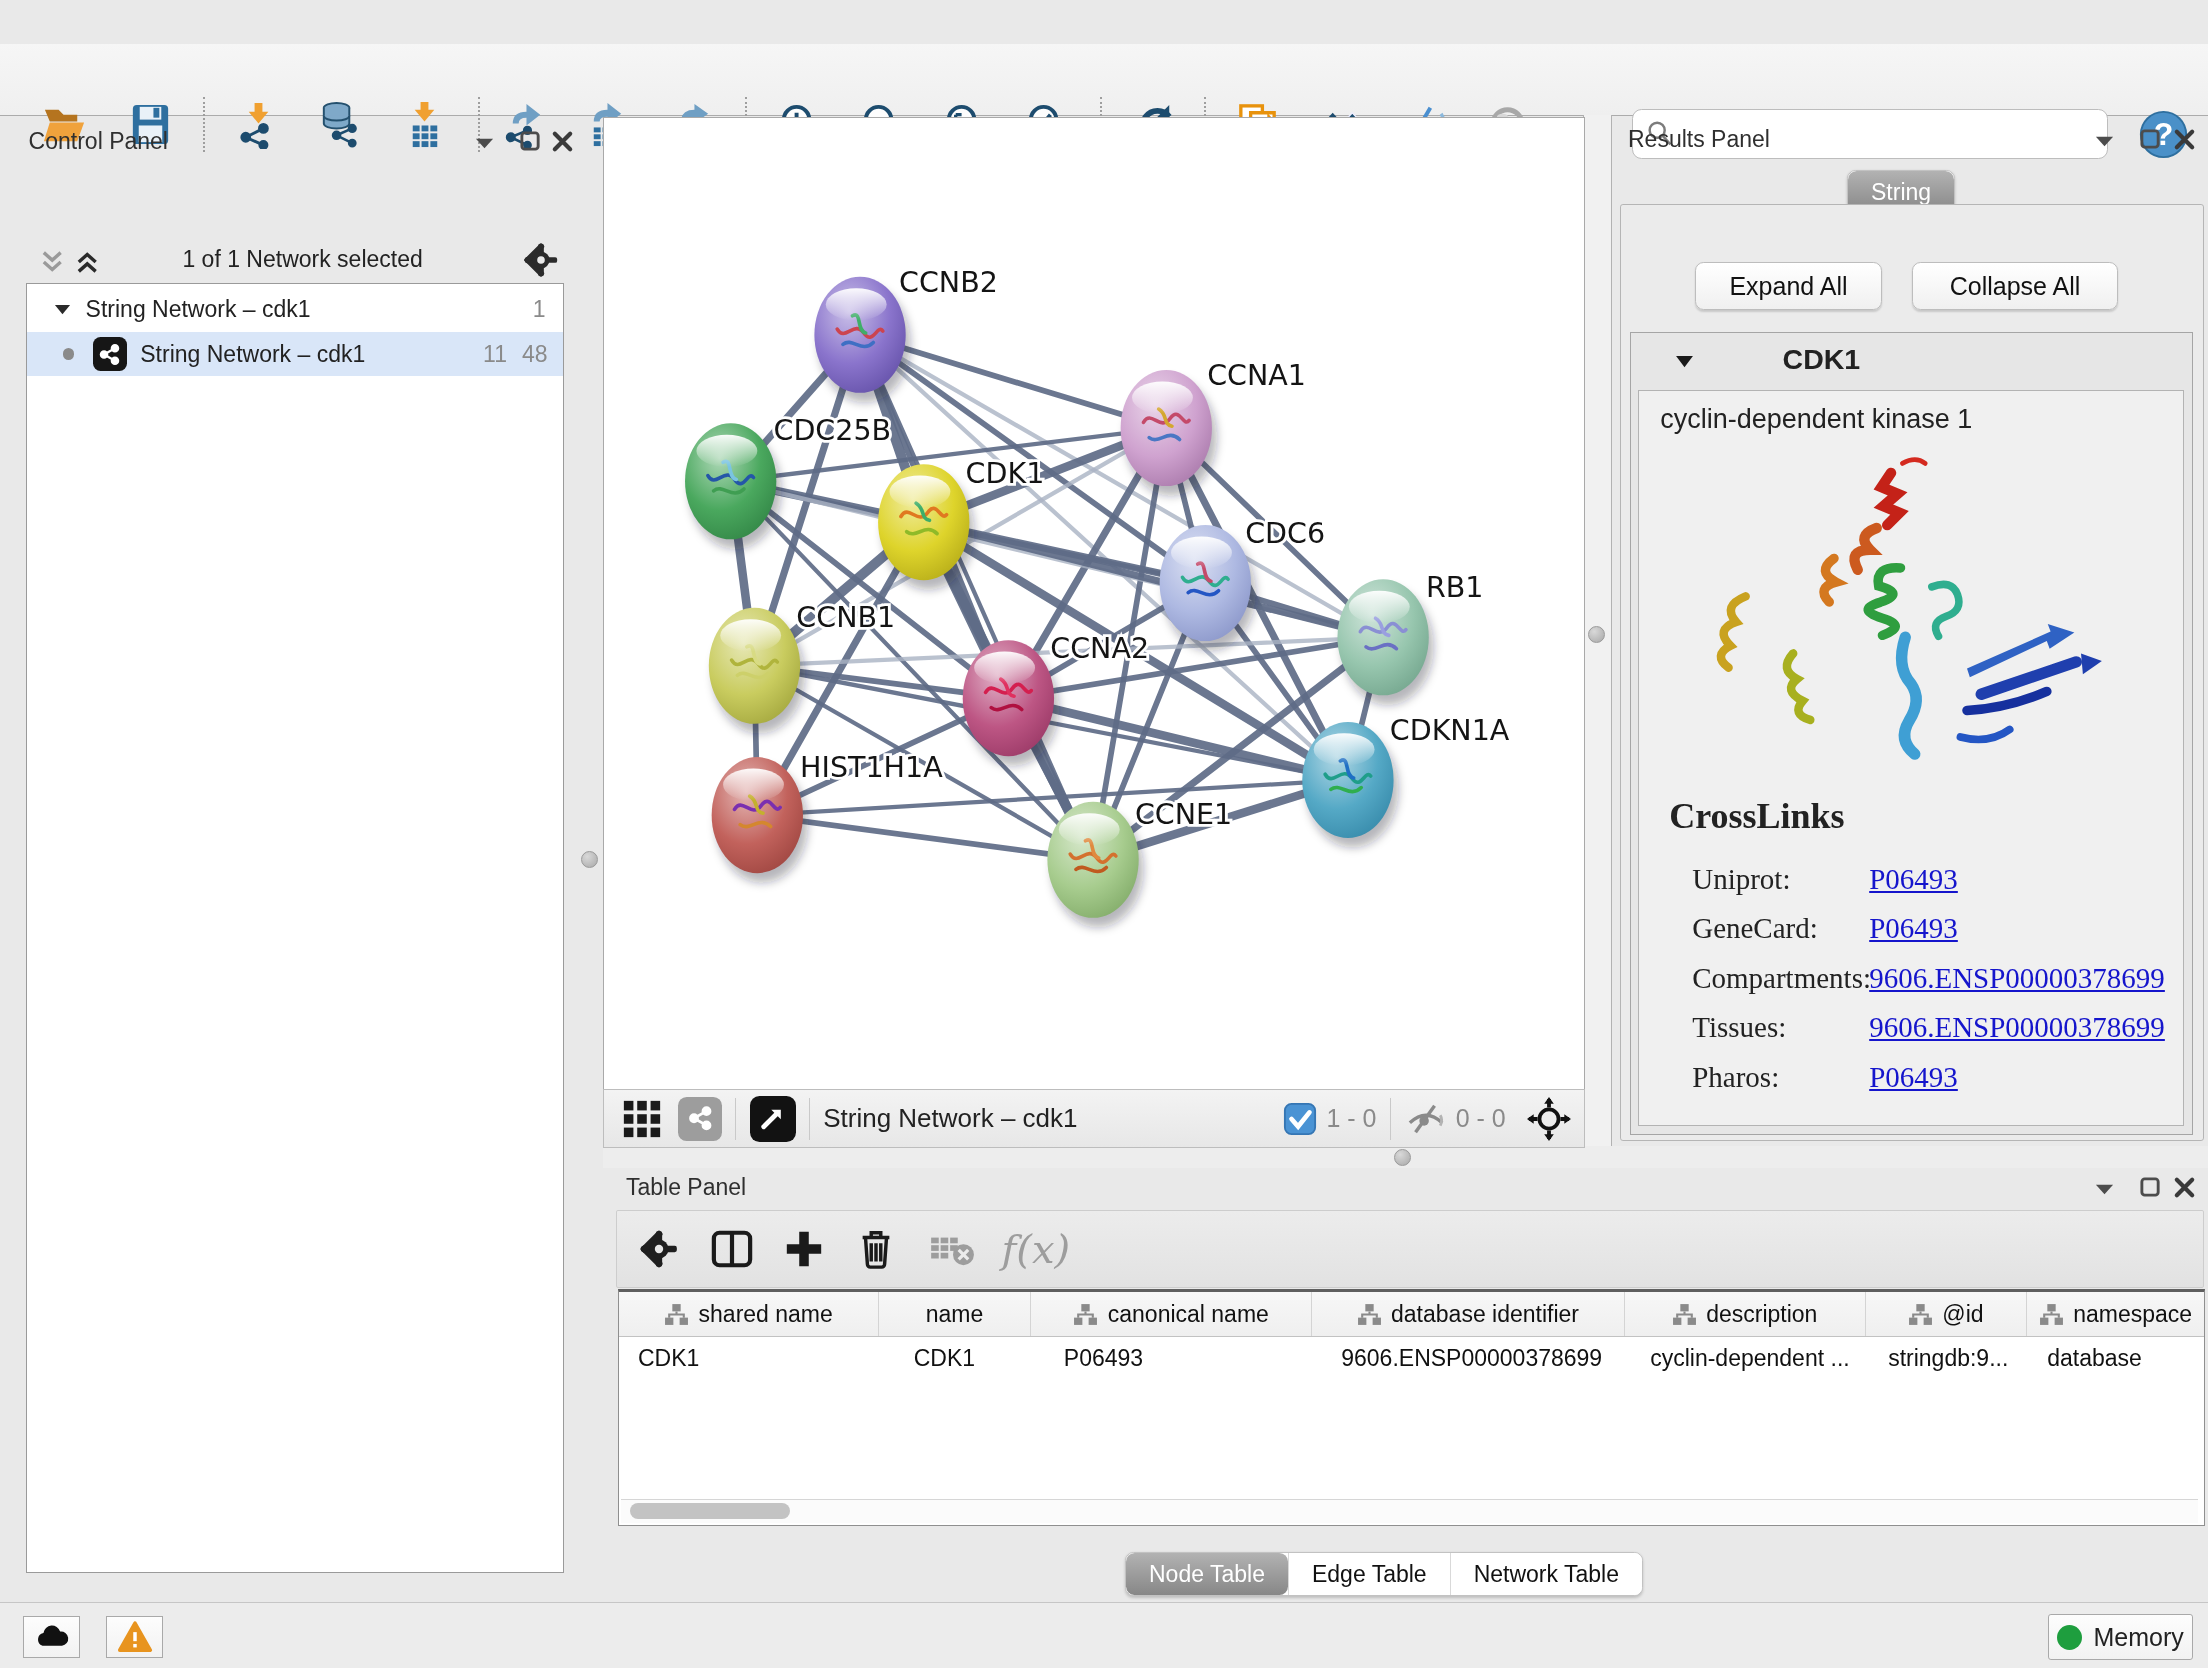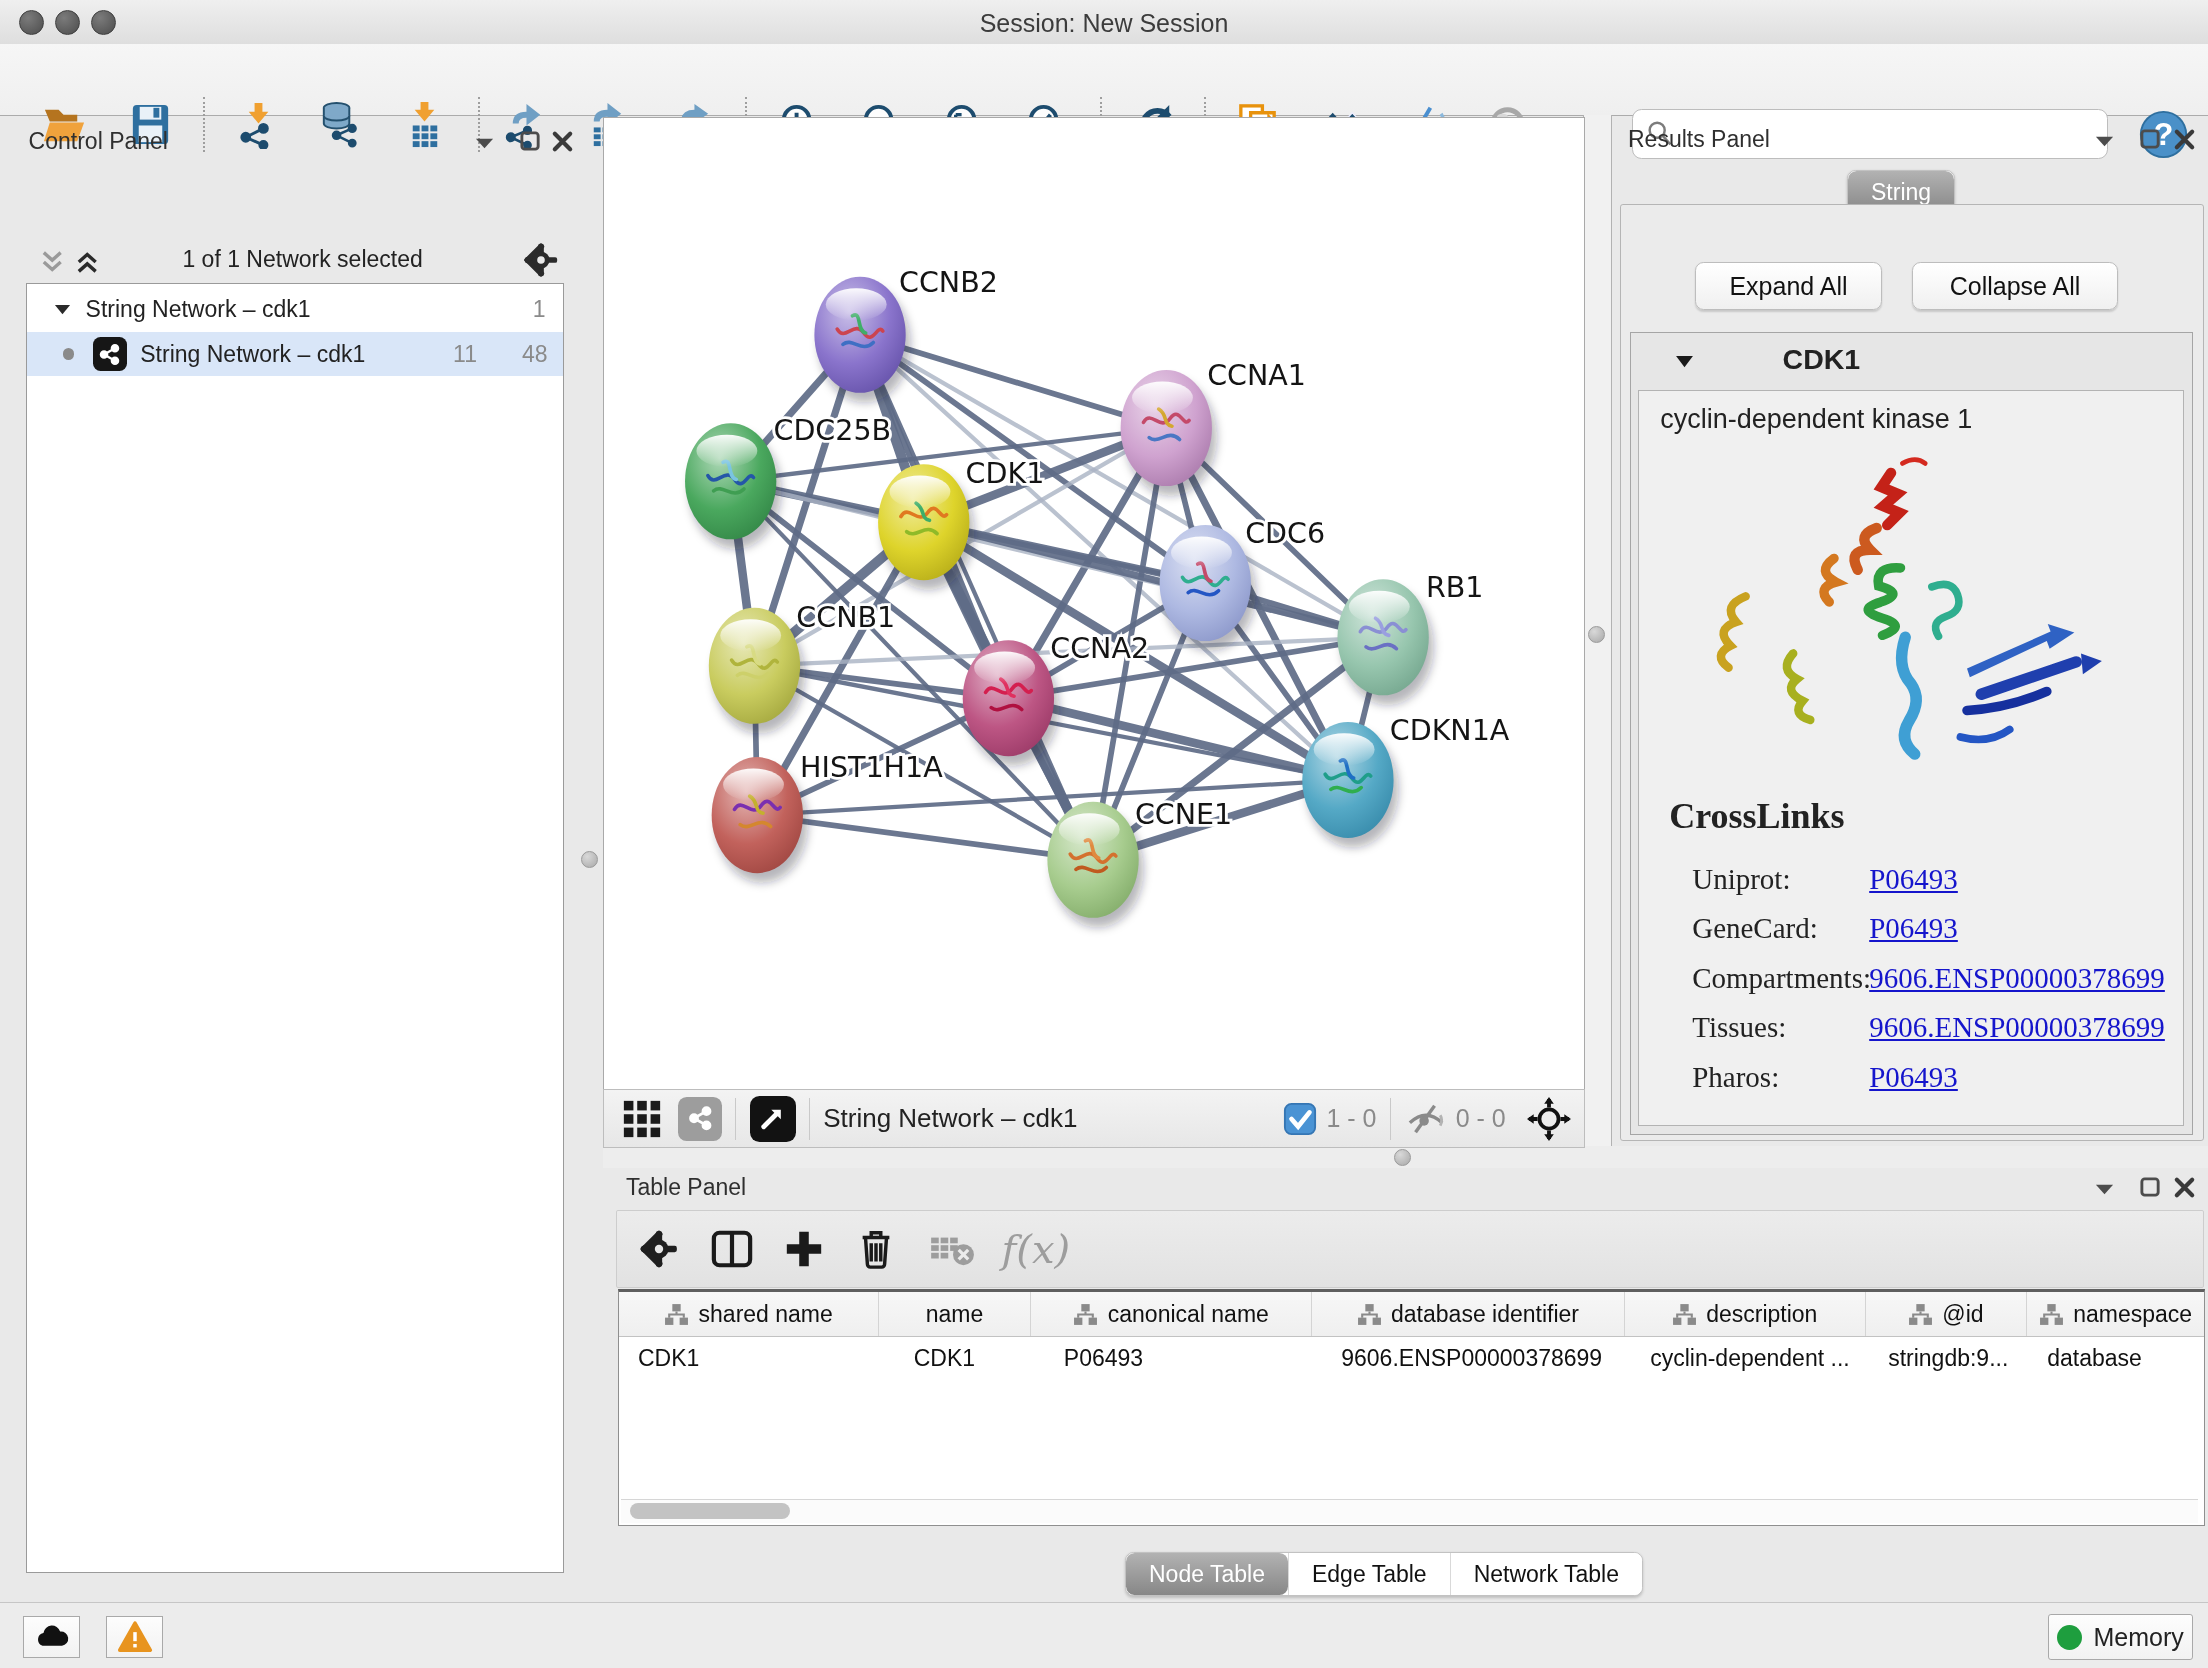--- a/index.html
+++ b/index.html
@@ -77,26 +77,20 @@
      align-items:center;justify-content:center;}
   svg{display:block;}
   text.nodelabel{font-family:"DejaVu Sans",sans-serif;font-size:30px;fill:#141414;
      stroke:#ffffff;stroke-width:6px;paint-order:stroke;}
 </style>
 </head>
 <body>
 
 <div id="app">
 
-  <div class="abs titlebar">
-    <div class="abs tl" style="left:19px"></div>
-    <div class="abs tl" style="left:55px"></div>
-    <div class="abs tl" style="left:91px"></div>
-    <div class="abs wtitle">Session: New Session</div>
-  </div>
 
   <div class="abs toolbar">
     <span class="abs ticon" style="left:40px">
       <svg width="49" height="49" viewBox="0 0 50 50">
           <path d="M5 10h14l5 5h14v7H10z" fill="#b5741f"></path>
           <path d="M10 23h35l-7 19H4z" fill="#f0a23c"></path>
         </svg>
       </span>
     <span class="abs ticon" style="left:126px">
       <svg width="49" height="49" viewBox="0 0 50 50">
@@ -330,21 +324,21 @@
               <g stroke="#fff" stroke-width="3" fill="#fff">
                 <circle cx="9" cy="16" r="4"></circle>
                 <circle cx="23" cy="8" r="4"></circle>
                 <circle cx="23" cy="24" r="4"></circle>
                 <path d="M9 16L23 8M9 16l14 8"></path>
               </g>
             </svg>
           </span>
         <span style="margin-left:13.3px">String Network – cdk1</span>
         <span class="cnt" style="margin-left:auto">11</span>
-        <span class="cnt" style="margin-left:45px;margin-right:15px">48</span>
+        <span class="cnt" style="margin-left:15px;margin-right:15px">48</span>
       </div>
     </div>
   </div>
 
   <div class="abs knob" style="left:581px;top:851px"></div>
   <div class="abs vsplit"></div>
   <div class="abs knob" style="left:1588px;top:626px"></div>
   <div class="abs hsplit"></div>
   <div class="abs knob" style="left:1394px;top:1149px"></div>
 

